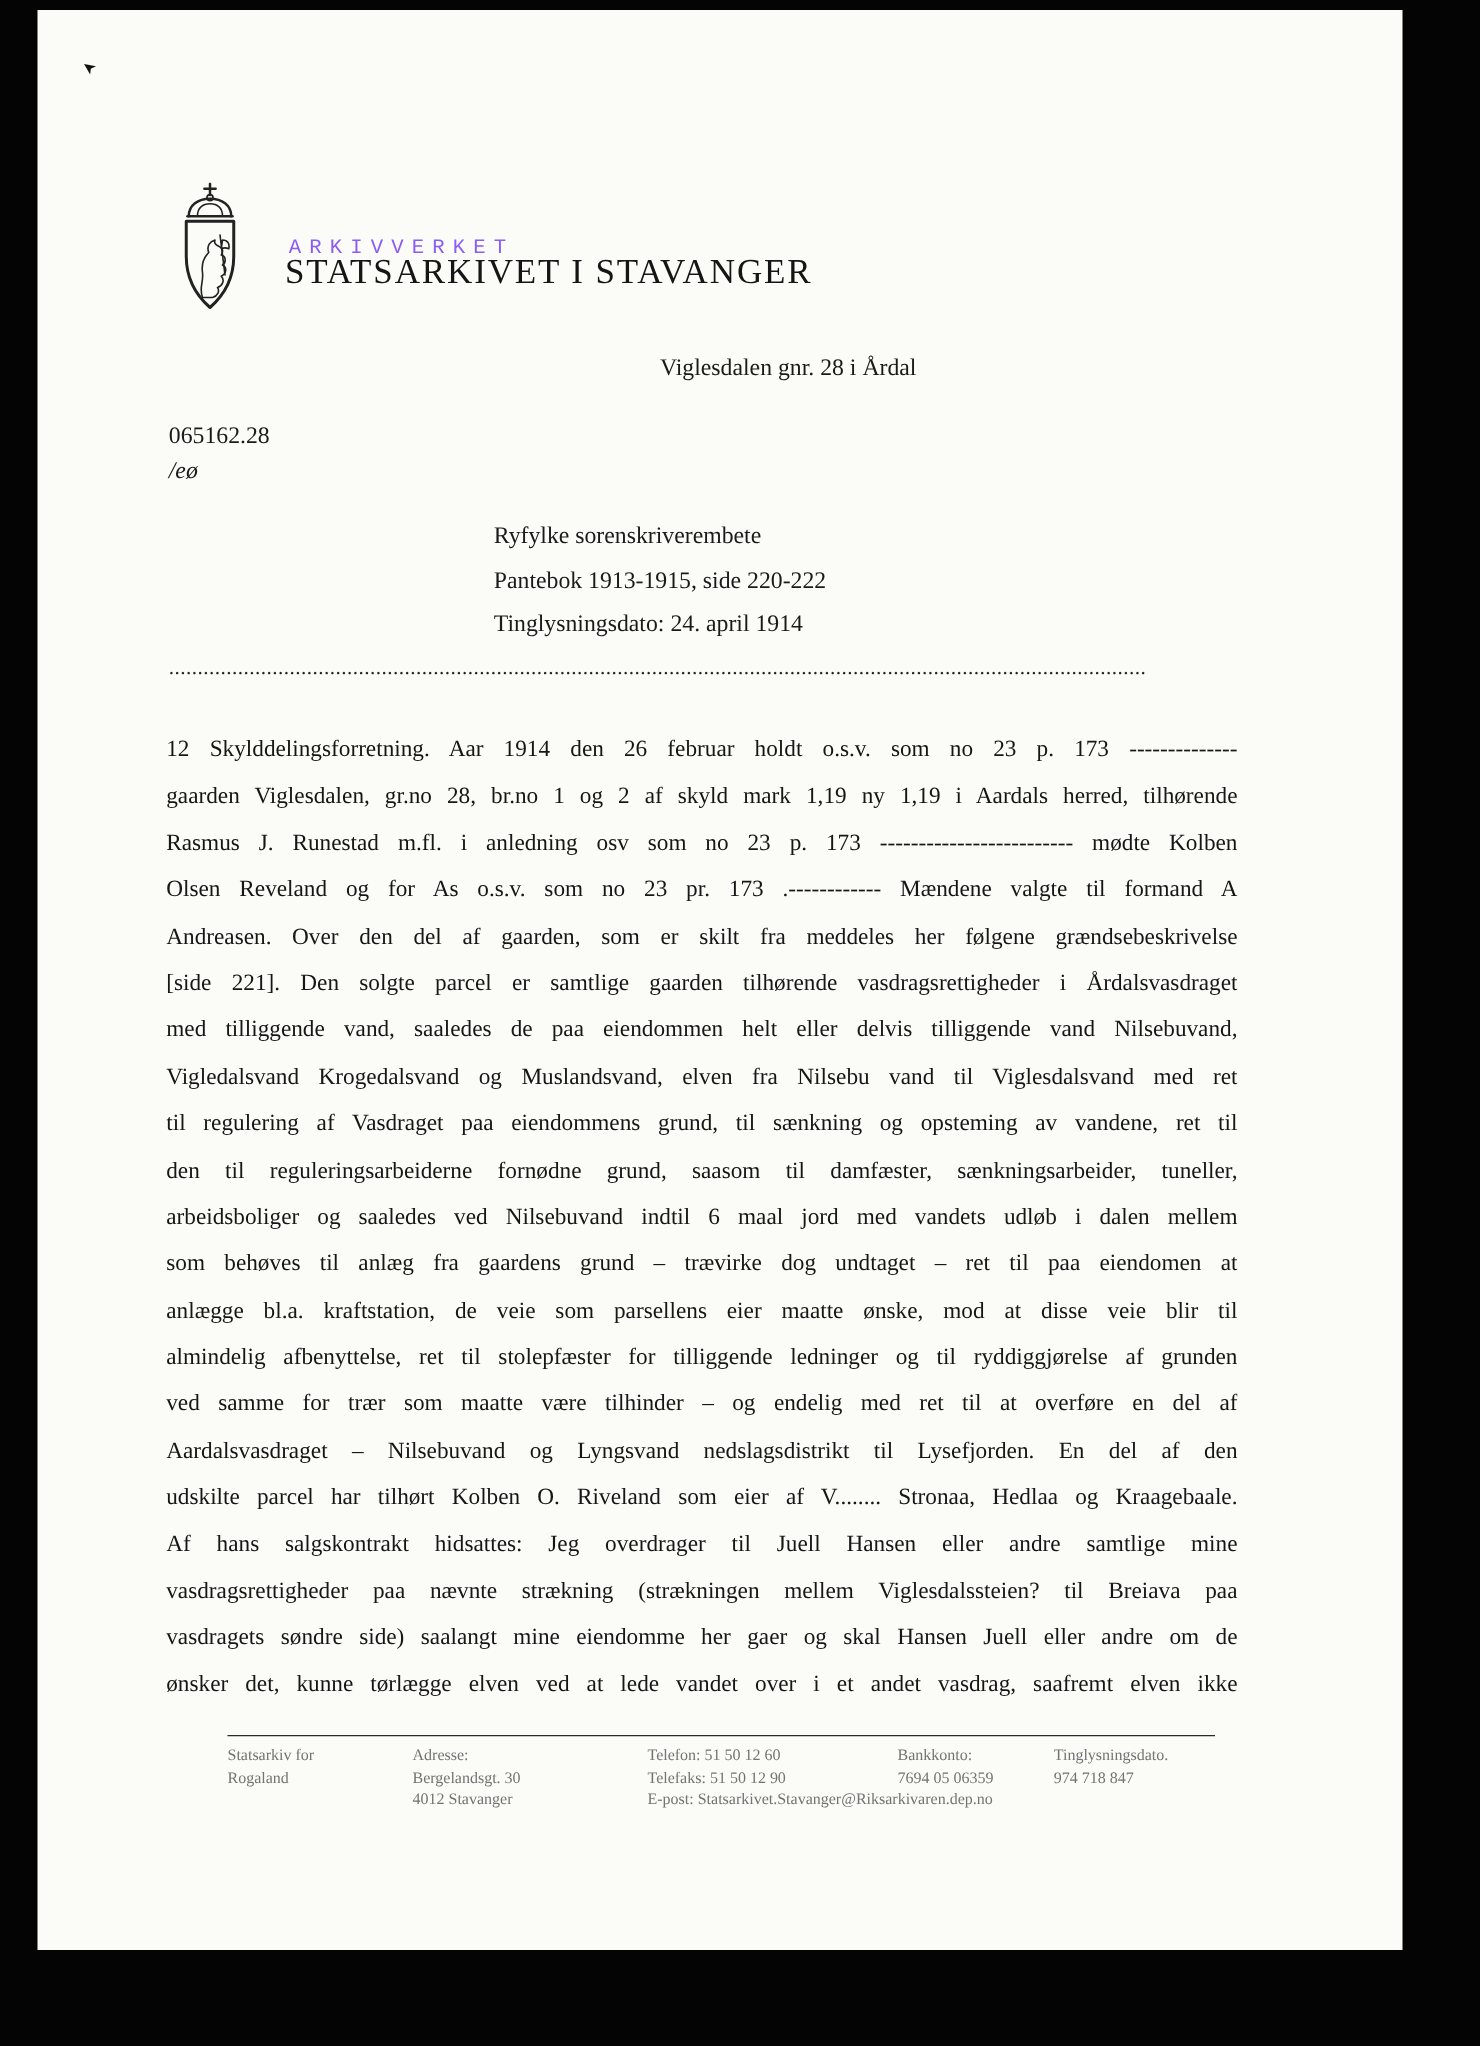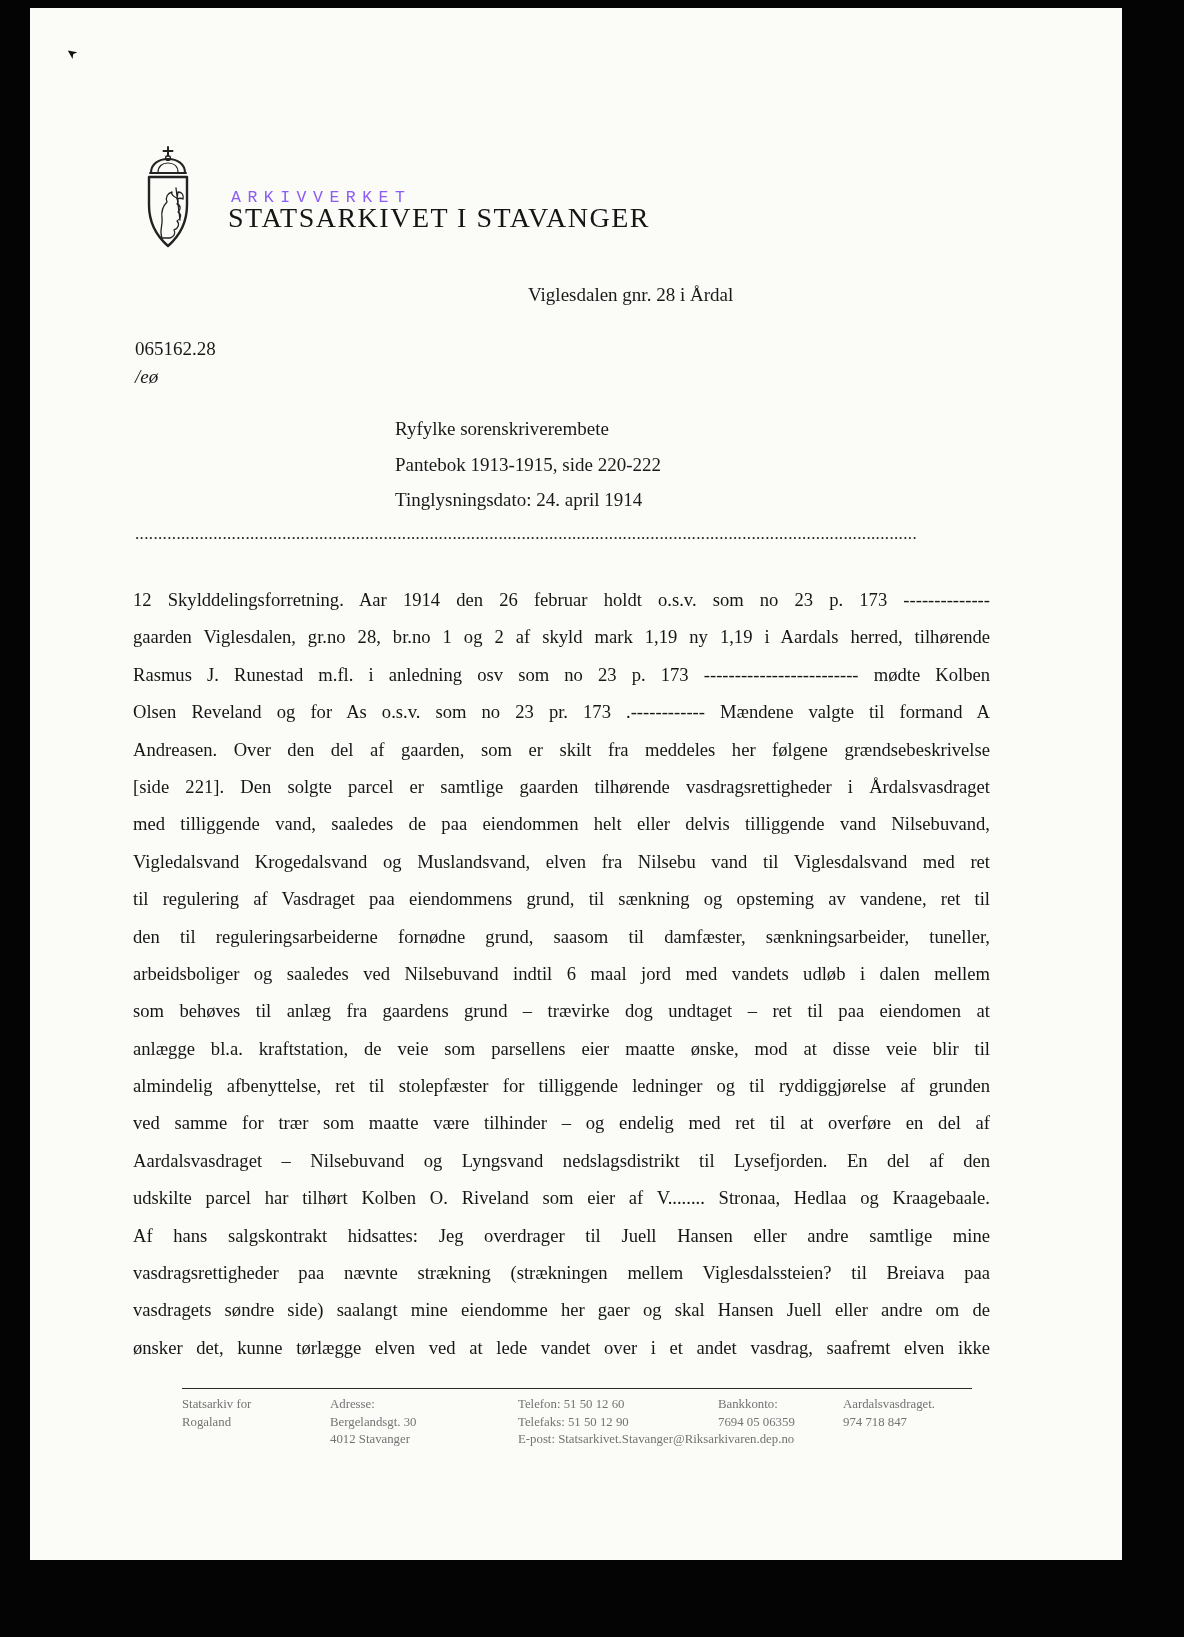--- a/index.html
+++ b/index.html
@@ -159,18 +159,18 @@
     <div class="footer-col fc-contact">
       <div>Telefon: 51 50 12 60</div>
       <div>Telefaks: 51 50 12 90</div>
       <div>E-post: Statsarkivet.Stavanger@Riksarkivaren.dep.no</div>
     </div>
     <div class="footer-col fc-bank">
       <div>Bankkonto:</div>
       <div>7694 05 06359</div>
     </div>
     <div class="footer-col fc-orgnr">
-      <div>Aardalsvasdraget.</div>
+      <div>Tinglysningsdato.</div>
       <div>974 718 847</div>
     </div>
 
   </div>
 </div>
 
 </body></html>

